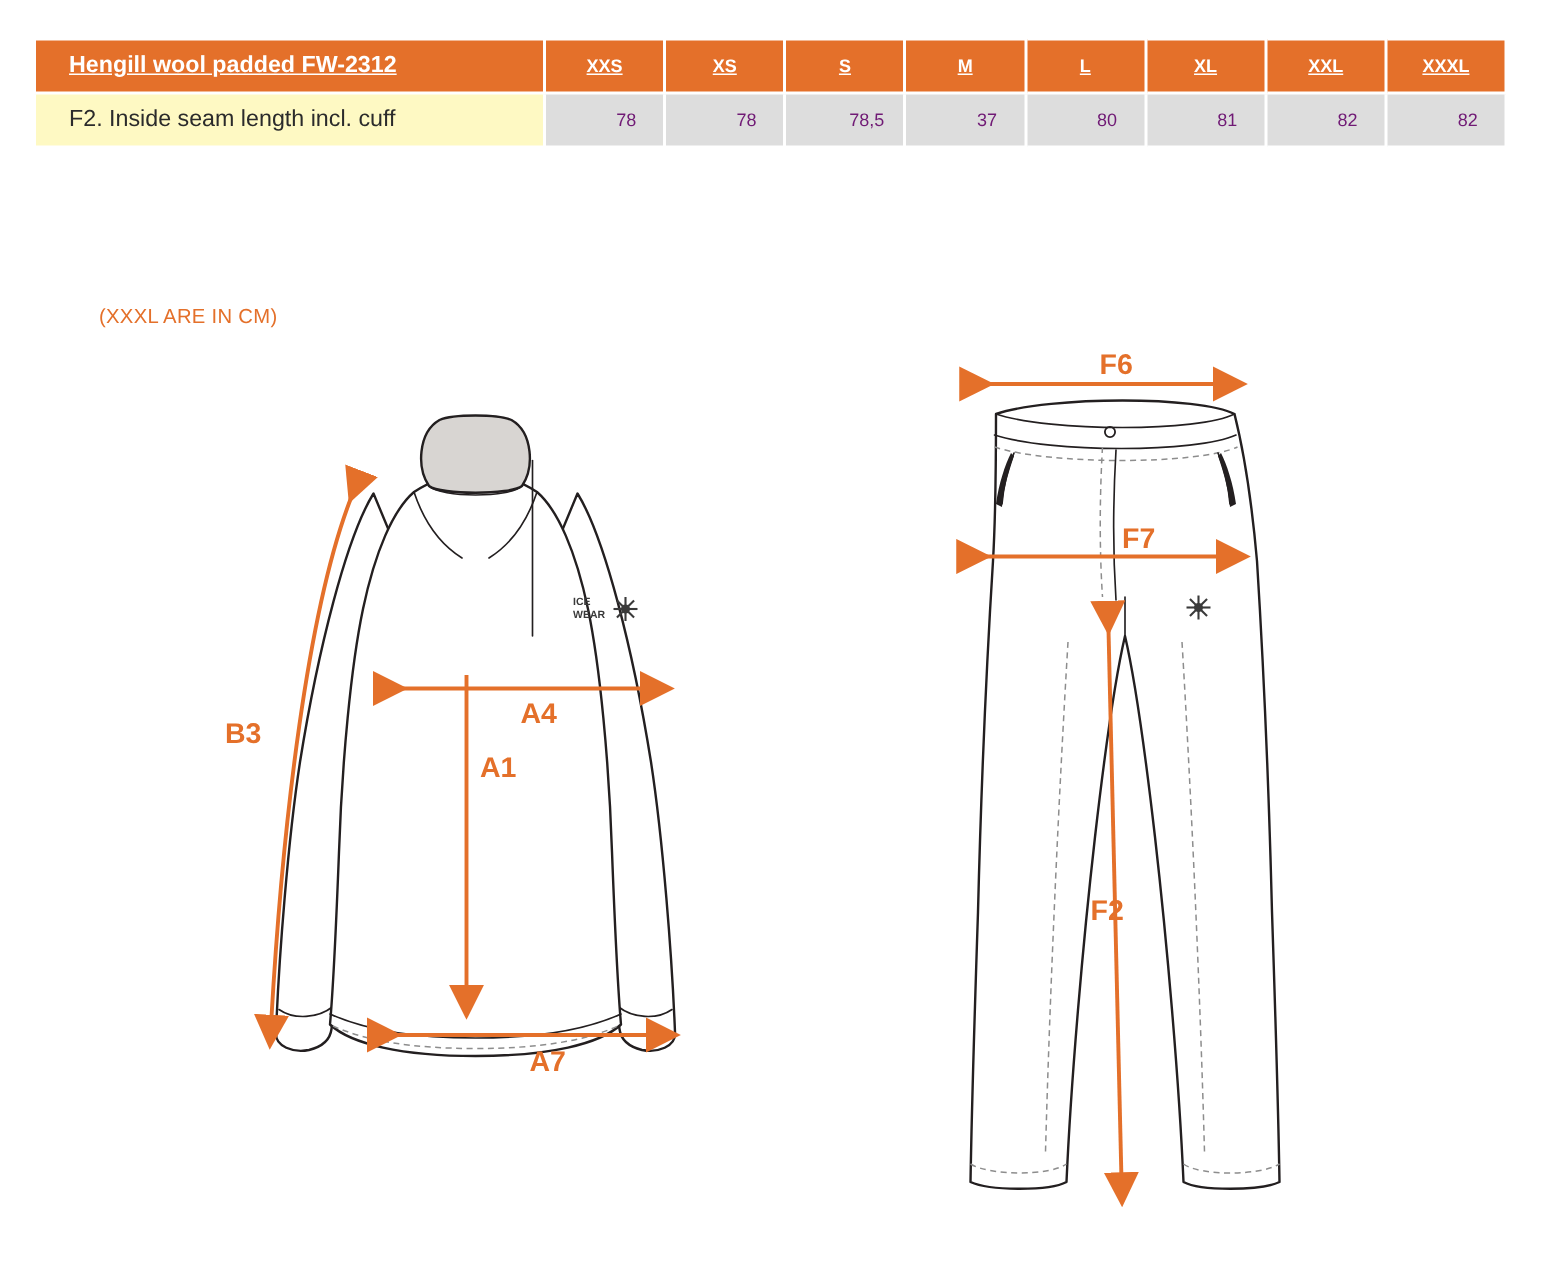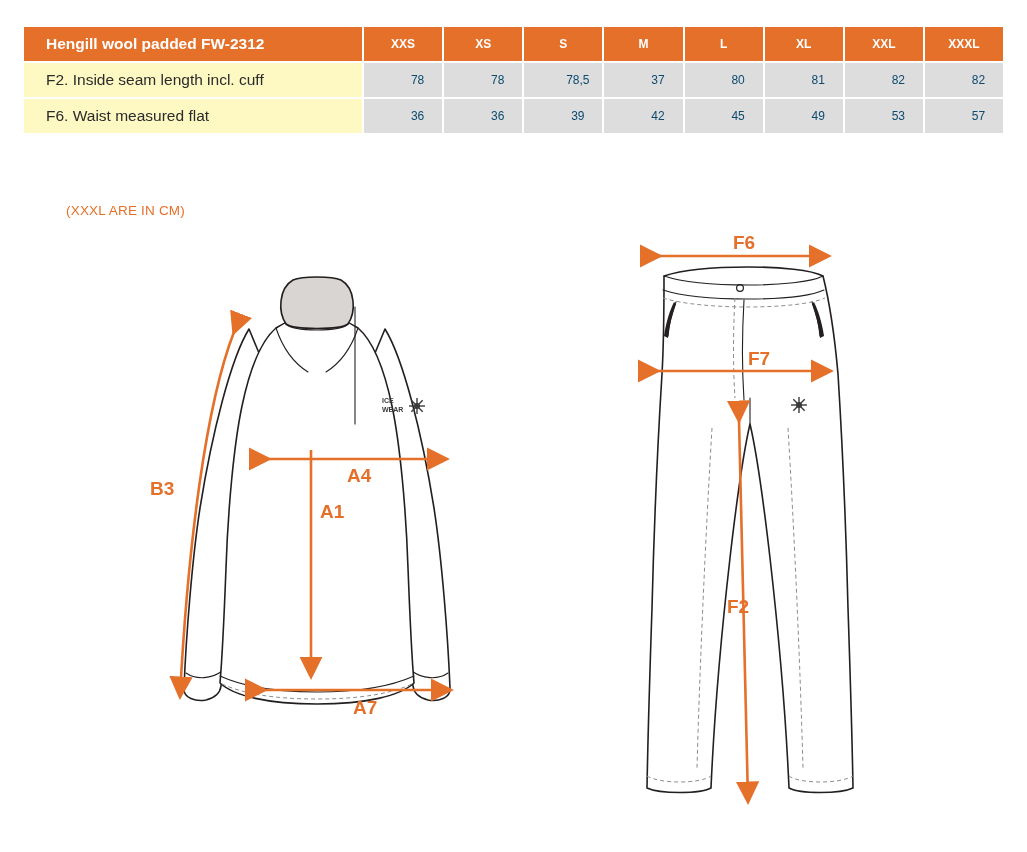--- a/index.html
+++ b/index.html
@@ -24,30 +24,31 @@
   table.size-table th, table.size-table td {
     border: 2px solid #ffffff;
     height: 36px;
     font-size: 12px;
   }
   thead th {
     background: #e4702a;
     color: #ffffff;
     font-weight: bold;
     text-align: center;
+    text-decoration: underline;
   }
   thead th.label-head {
     text-align: left;
     padding-left: 22px;
     width: 340px;
     font-size: 15.5px;
   }
   tbody td {
     background: #dddddd;
-    color: #0c4a6e;
+    color: #701a75;
     text-align: center;
     padding-left: 30px;
   }
   tbody td.row-label {
     background: #fef9c3;
     text-align: left;
     padding-left: 22px;
     font-size: 15.5px;
     color: #2b2b2b;
   }
@@ -131,31 +132,20 @@
         <td class="row-label">F2. Inside seam length incl. cuff</td>
         <td>78</td>
         <td>78</td>
         <td>78,5</td>
         <td>37</td>
         <td>80</td>
         <td>81</td>
         <td>82</td>
         <td>82</td>
       </tr>
-      <tr>
-        <td class="row-label">F6. Waist measured flat</td>
-        <td>36</td>
-        <td>36</td>
-        <td>39</td>
-        <td>42</td>
-        <td>45</td>
-        <td>49</td>
-        <td>53</td>
-        <td>57</td>
-      </tr>
     </tbody>
   </table>
 
   <div class="units">(XXXL ARE IN CM)</div>
 
   <div class="illus">
     <svg width="1027" height="624" viewBox="0 0 1027 624" xmlns="http://www.w3.org/2000/svg">
       <defs>
         <marker id="arrOrange" markerWidth="9" markerHeight="9" refX="7.5" refY="4.5" orient="auto">
           <path d="M0,0 L9,4.5 L0,9 z" fill="#e4702a"></path>

